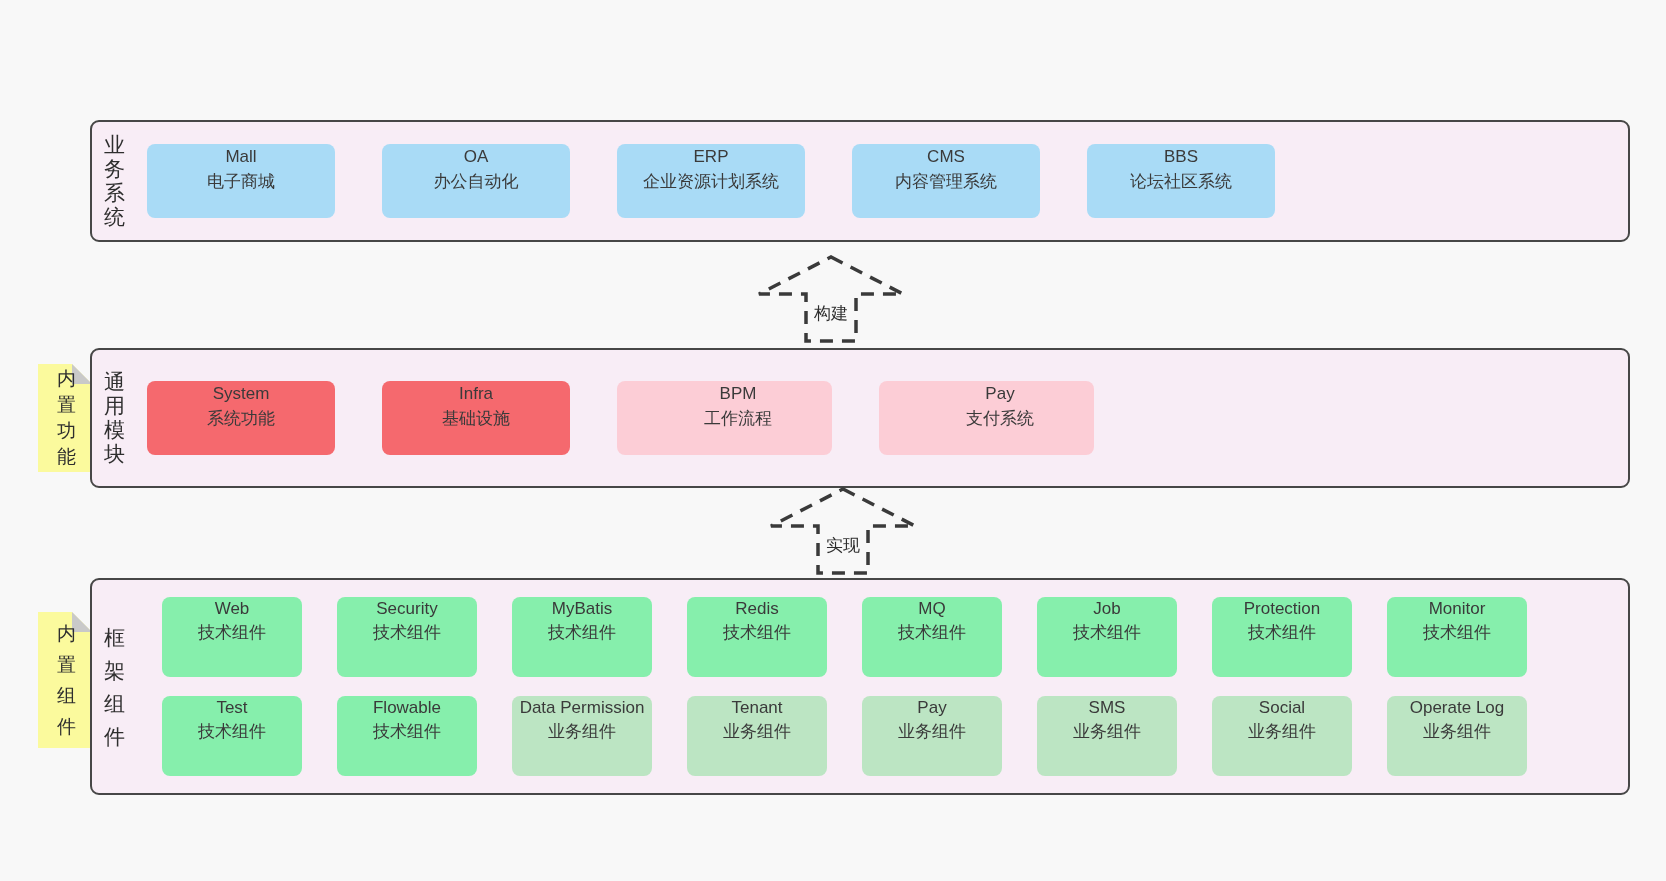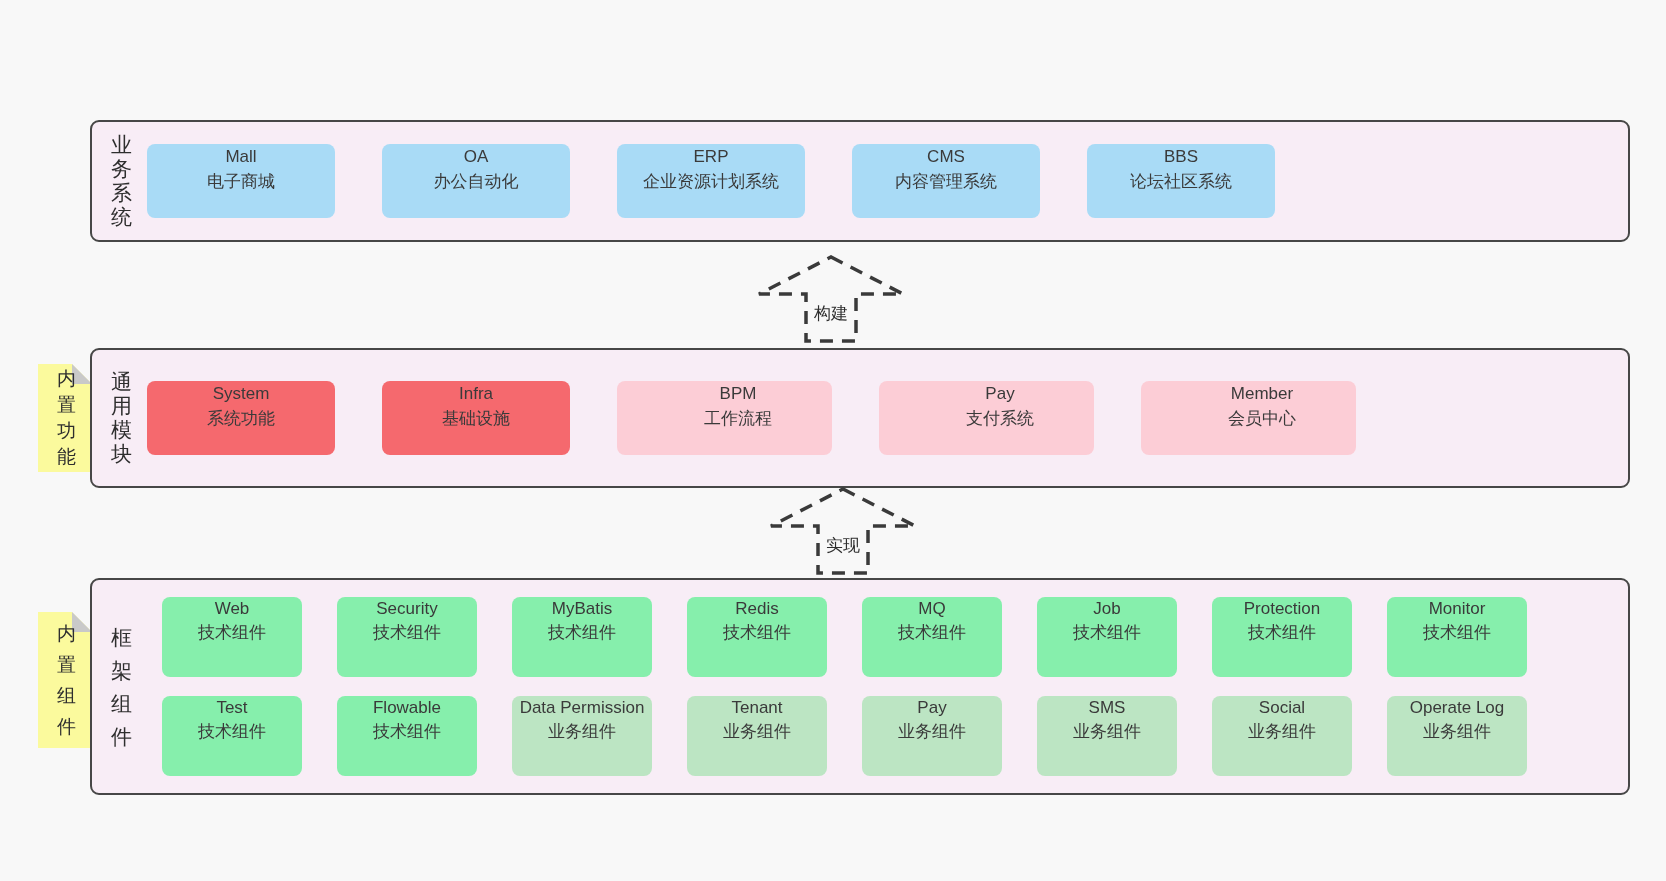--- a/index.html
+++ b/index.html
@@ -8,21 +8,21 @@
 
   
   .panel{position:absolute;left:90px;width:1540px;box-sizing:border-box;
          background:#f8edf6;border:2px solid #474747;border-radius:9px;
          display:flex;align-items:center;}
   #panel-business{top:120px;height:122px;}
   #panel-modules{top:348px;height:140px;}
   #panel-framework{top:578px;height:217px;}
 
   .vlabel{flex:0 0 auto;width:28px;margin-left:12px;font-size:21px;line-height:24px;
-          text-align:right;word-break:break-all;color:#2e2e2e;}
+          text-align:left;word-break:break-all;color:#2e2e2e;}
   #panel-framework .vlabel{line-height:33px;}
 
   .boxrow{display:flex;gap:47px;margin-left:15px;}
   .box{width:188px;height:74px;border-radius:8px;display:flex;flex-direction:column;
        align-items:center;justify-content:flex-start;text-align:center;
        font-size:17px;line-height:25px;color:#3a3a3a;}
   .box.blue{background:#a9dbf6;}
   .box.red{background:#f5696e;}
   .box.pink{background:#fccdd6;padding-left:27px;}
 
@@ -108,24 +108,20 @@
         <div>基础设施</div>
       </div>
       <div class="box pink">
         <div>BPM</div>
         <div>工作流程</div>
       </div>
       <div class="box pink">
         <div>Pay</div>
         <div>支付系统</div>
       </div>
-      <div class="box pink">
-        <div>Member</div>
-        <div>会员中心</div>
-      </div>
     </div>
   </div>
 
   <div class="arrow" id="arrow-implement">
     <svg width="150" height="90" viewBox="0 0 150 90">
       <path d="M75 3 L147 40 L100 40 L100 87 L50 87 L50 40 L3 40 Z" fill="none" stroke="#3a3a3a" stroke-width="3.5" stroke-dasharray="13 9"></path>
     </svg>
     <div class="alabel">实现</div>
   </div>
 

